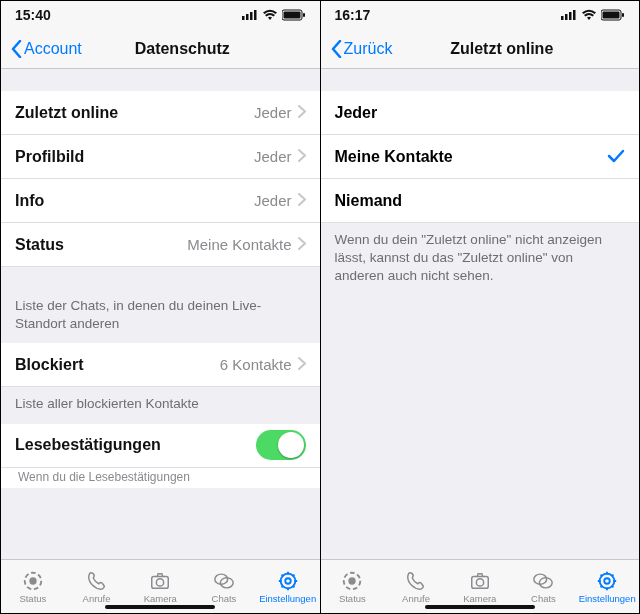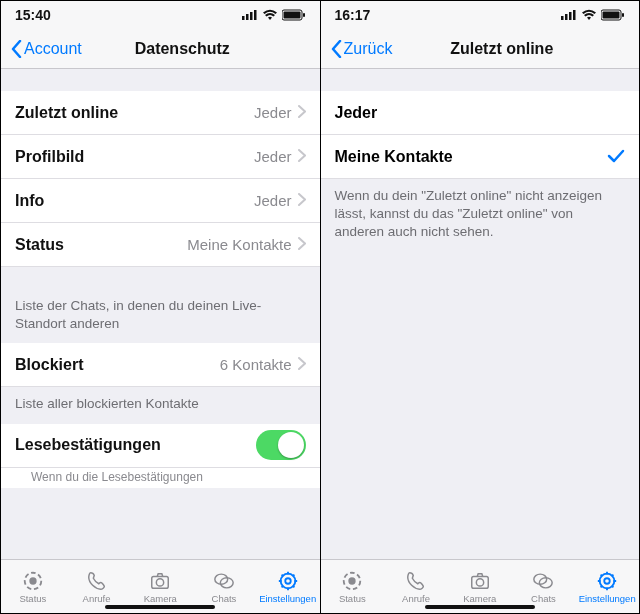--- a/index.html
+++ b/index.html
@@ -128,21 +128,21 @@
     bottom: 4px; left: 50%;
     transform: translateX(-50%);
     width: 110px; height: 4px;
     border-radius: 3px;
     background: #111;
   }
   .cut-line {
     height: 20px;
     font-size: 12px;
     color: #8a8a8f;
-    padding: 2px 30px 0;
+    padding: 2px 17px 0;
     background: #fff;
     white-space: nowrap;
     overflow: hidden;
   }
 </style>
 </head>
 <body>
 
 <div class="outer">
 
@@ -318,20 +318,23 @@
         <span class="option">Jeder</span>
       </div>
       <div class="cell">
         <span class="option">Meine Kontakte</span>
         <span class="check">
           <svg width="18" height="14" viewBox="0 0 18 14">
               <path d="M2 7 L7 12 L16 2" stroke="#007aff" stroke-width="2.5" fill="none" stroke-linecap="round" stroke-linejoin="round"></path>
             </svg>
         </span>
       </div>
+      <div class="cell">
+        <span class="option">Niemand</span>
+      </div>
 
       <div class="footer-note">Wenn du dein "Zuletzt online" nicht anzeigen lässt, kannst du das "Zuletzt online" von anderen auch nicht sehen.</div>
     </div>
 
     <div class="tabbar">
       <div class="tab">
         <svg viewBox="0 0 24 24">
             <circle cx="12" cy="12" r="9" fill="none" stroke="currentColor" stroke-width="2" stroke-dasharray="5 3"></circle>
             <circle cx="12" cy="12" r="4" fill="currentColor"></circle>
           </svg>

